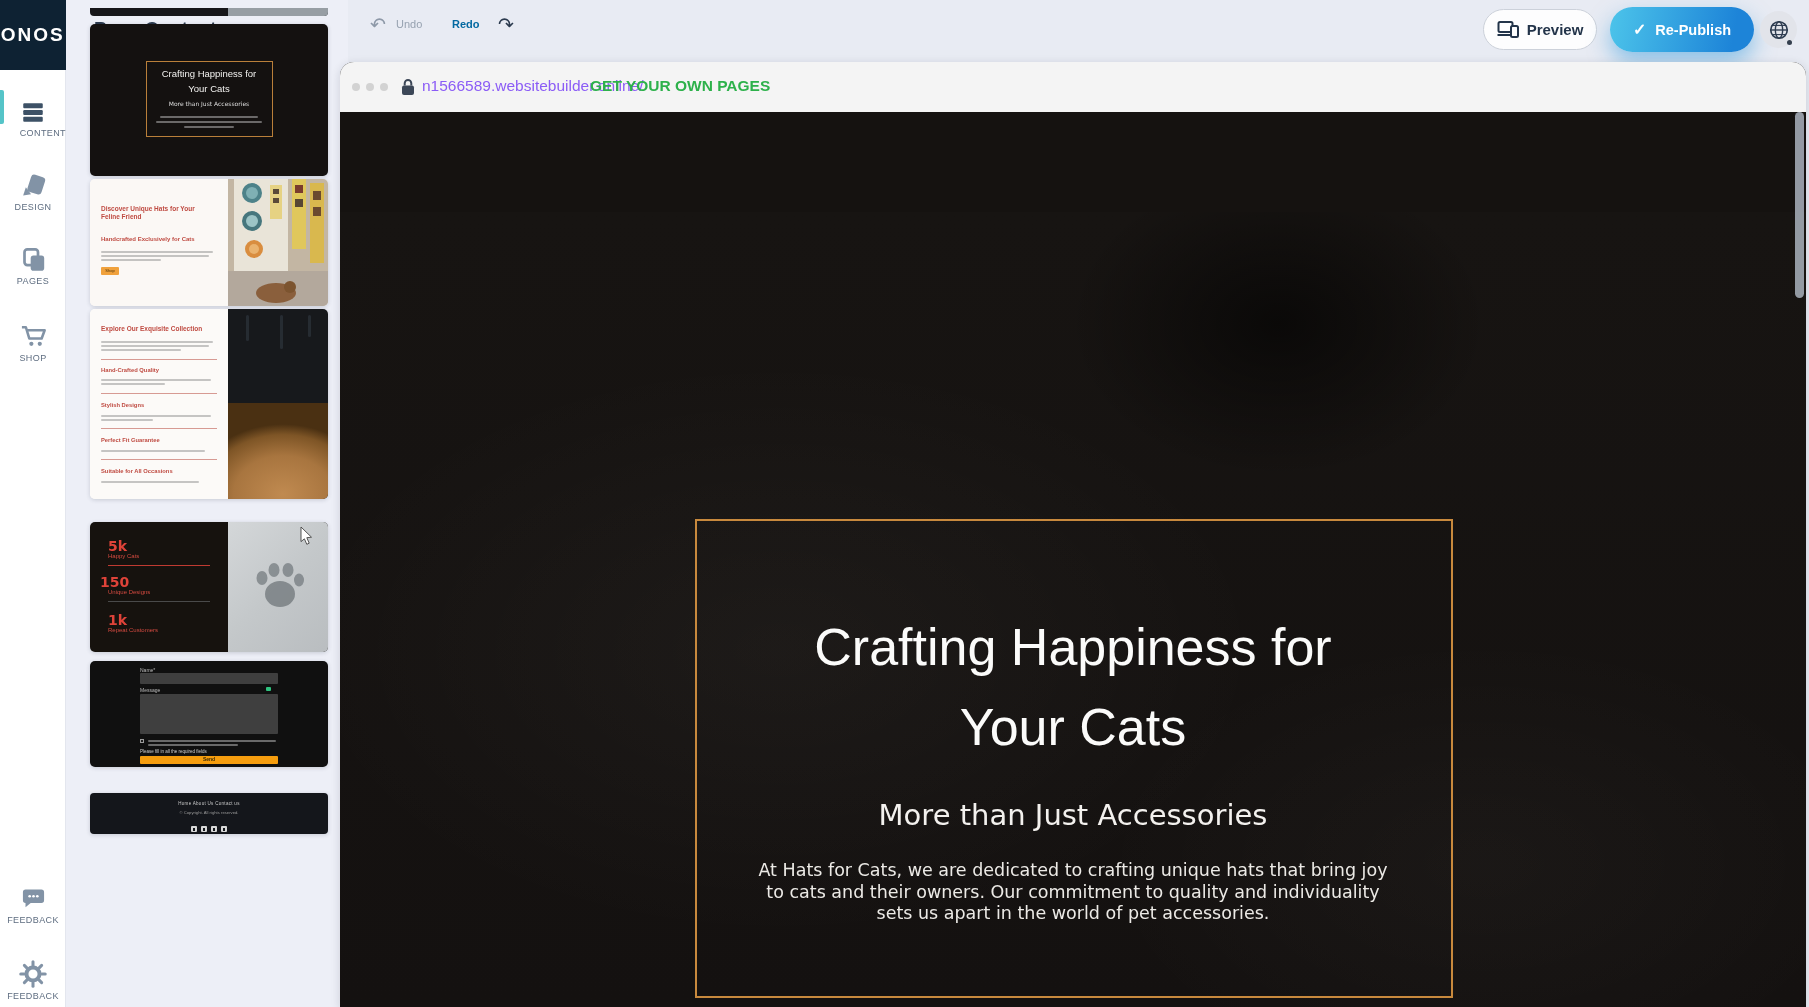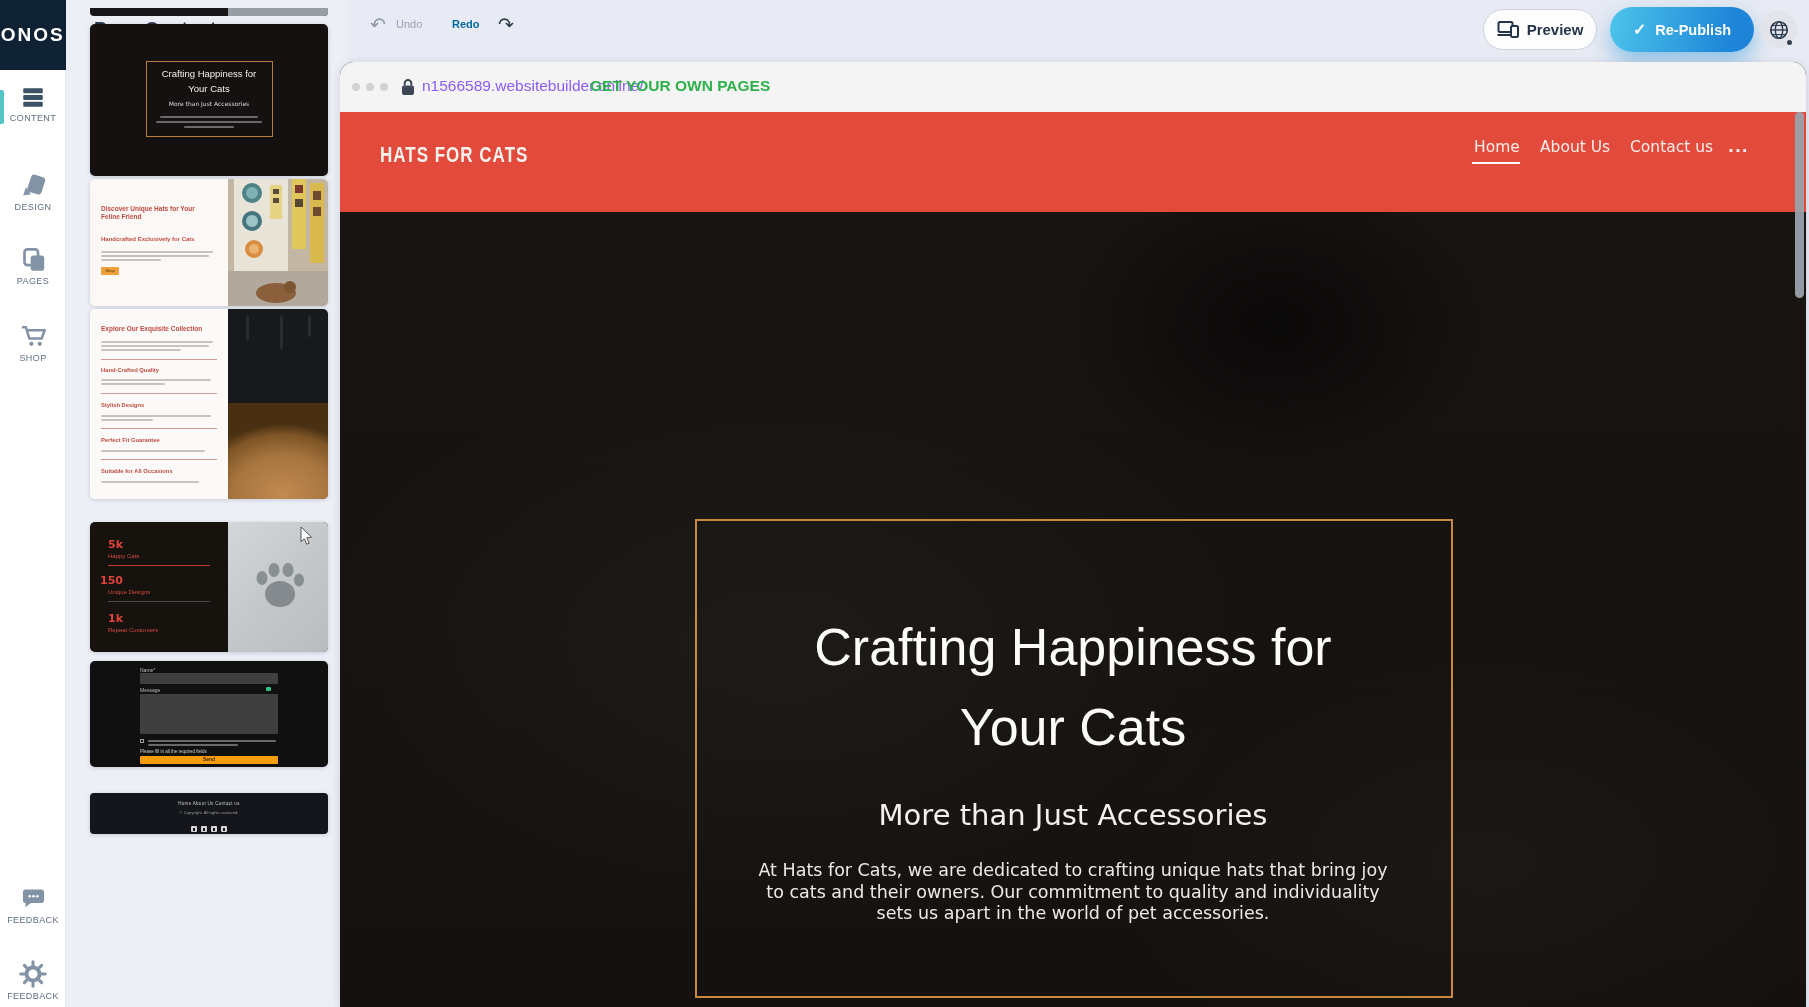--- a/index.html
+++ b/index.html
@@ -48,21 +48,21 @@
   #th3 .h0{position:absolute;left:11px;top:16px;width:120px;font-size:6.5px;line-height:8px;}
   #th3 .sub{position:absolute;left:11px;width:120px;font-size:5.8px;}
   #th3 .dvd{position:absolute;left:11px;width:116px;height:1px;background:#d79a93;}
   #th3 .photo{position:absolute;right:0;top:0;width:100px;height:100%;background:#17191c;}
   #th3 .fur{position:absolute;right:0;bottom:0;width:100px;height:96px;background:radial-gradient(90px 70px at 55% 95%, #c08a50 0%, #a8753f 55%, #7e5526 85%, #4a3012 100%);}
   #th3 .glint{position:absolute;background:#2b3138;width:3px;height:26px;top:6px;border-radius:2px;opacity:.8;}
 
   
   #th4{top:522px;height:130px;background:#16120e;}
   #th4 .left{position:absolute;left:0;top:0;width:138px;height:100%;}
-  .stat-v{color:#df4339;font-weight:700;font-size:11px;font-family:"DejaVu Sans",sans-serif;}
+  .stat-v{color:#df4339;font-weight:700;font-size:14px;font-family:"DejaVu Sans",sans-serif;}
   .stat-l{color:#d34a40;font-size:6px;}
   #th4 .sep{position:absolute;left:18px;width:102px;height:1px;}
   #th4 .photo{position:absolute;right:0;top:0;width:100px;height:100%;background:linear-gradient(135deg,#d4d7d9 0%,#c4c8ca 50%,#b9bdc0 100%);}
 
   
   #th5{top:661px;height:106px;background:#101010;}
   #th5 .flabel{position:absolute;color:#bdbdbd;font-size:5px;}
   #th5 .inp{position:absolute;left:50px;width:138px;background:#3f3f3f;border-radius:1px;}
   #th5 .gmark{position:absolute;left:176px;top:26px;width:5px;height:4px;background:#2ec27e;border-radius:1px;}
   #th5 .chk{position:absolute;left:50px;top:78px;width:4px;height:4px;border:1px solid #9a9a9a;background:#1c1c1c;}
@@ -116,21 +116,21 @@
 <body>
 
 <div id="app">
 
   <aside id="sidebar">
     <div id="logo">
         <span>IONOS</span>
       </div>
     <div class="active-bar"></div>
 
-    <div class="side-item" style="top:84px;">
+    <div class="side-item" style="top:99px;text-align:right;">
       <svg width="26" height="26" viewBox="0 0 24 24">
         <g fill="#3d5166">
             <rect x="3" y="4" width="18" height="4.6" rx="1"></rect>
             <rect x="3" y="10.2" width="18" height="4.6" rx="1"></rect>
             <rect x="3" y="16.4" width="18" height="4.6" rx="1"></rect>
           </g>
       </svg>
       <span class="lbl">CONTENT</span>
     </div>
 
@@ -353,28 +353,20 @@
       <span class="wdot" style="left:26px;"></span>
       <span class="wdot" style="left:40px;"></span>
       <svg style="position:absolute;left:60px;top:15px;" width="16" height="20" viewBox="0 0 16 20">
         <rect x="2" y="8.5" width="12" height="9.5" rx="2" fill="#3c4757"></rect>
         <path d="M4.7 8.5 v-2.3 a3.3 3.3 0 0 1 6.6 0 v2.3" fill="none" stroke="#3c4757" stroke-width="2"></path>
       </svg>
       <span id="url-text">n1566589.websitebuilder.online/</span>
       <span id="domain-cta">GET YOUR OWN PAGES</span>
     </div>
 
-    <div id="siteheader">
-      <span id="brand">HATS FOR CATS</span>
-      <span class="nav-item" style="left:1134px;">Home</span>
-      <span class="nav-item" style="left:1200px;">About Us</span>
-      <span class="nav-item" style="left:1290px;">Contact us</span>
-      <span class="nav-item" style="left:1388px;letter-spacing:1px;font-weight:700;">...</span>
-      <div id="nav-underline"></div>
-    </div>
 
     <div id="hero">
       <div id="hero-box"></div>
       <div id="hero-title">
         <span>Crafting Happiness for</span><br><span>Your Cats</span>
       </div>
       <div id="hero-sub">More than Just Accessories</div>
       <div id="hero-body">At Hats for Cats, we are dedicated to crafting unique hats that bring joy to cats and their owners. Our commitment to quality and individuality sets us apart in the world of pet accessories.</div>
     </div>
   </main>

